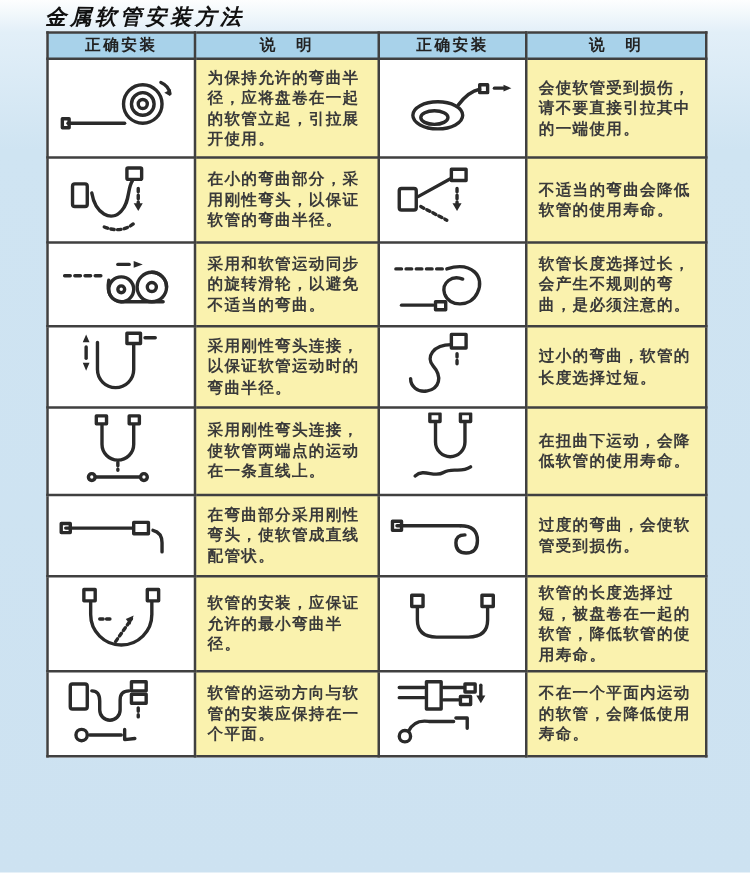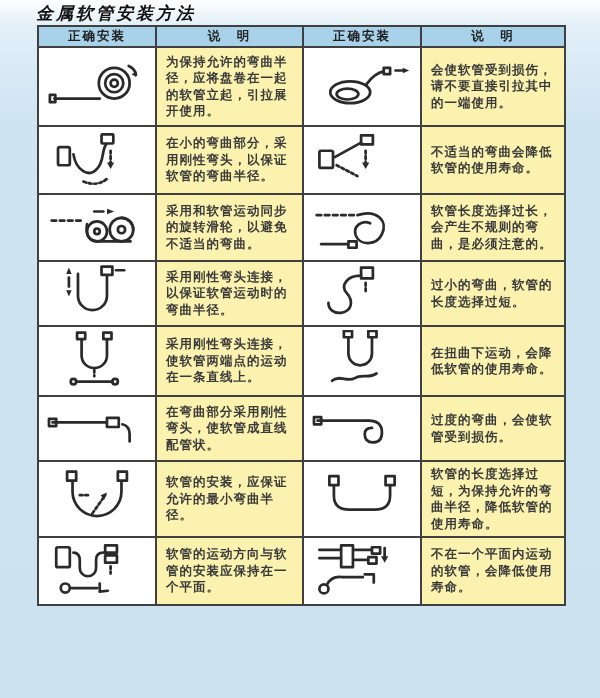--- a/index.html
+++ b/index.html
@@ -183,21 +183,21 @@
                 <path d="M50 50 L64 30" stroke-dasharray="3 3" stroke-width="2"></path>
                 <path d="M66 27 l-7 3 4 5 z" style="fill:#2a2a2a;stroke:none"></path>
                 <path d="M36 30 h12" stroke-dasharray="3 3" stroke-width="2"></path>
               </svg></span></td>
           <td class="desc-cell">软管的安装，应保证允许的最小弯曲半径。</td>
           <td class="img-cell"><span class="illus"><svg class="hose" viewBox="0 0 110 64">
                 <path d="M24 18 v13 q0 15 17 15 h28 q17 0 17 -15 V18" stroke-width="7"></path>
                 <rect x="19" y="9" width="10" height="10" stroke-width="2" style="fill:#ffffff"></rect>
                 <rect x="81" y="9" width="10" height="10" stroke-width="2" style="fill:#ffffff"></rect>
               </svg></span></td>
-          <td class="desc-cell">软管的长度选择过短，为保持允许的弯曲半径，降低软管的使用寿命。</td>
+          <td class="desc-cell">软管的长度选择过短，被盘卷在一起的软管，降低软管的使用寿命。</td>
         </tr>
         <tr style="height: 68px;">
           <td class="img-cell"><span class="illus"><svg class="hose" viewBox="0 0 110 64">
                 <rect x="10" y="8" width="15" height="22" rx="2" stroke-width="2"></rect>
                 <path d="M29 14 q7 0 7 9 v8 a9 9 0 0 0 18 0 v-9 q0 -8 8 -8" stroke-width="5"></path>
                 <rect x="64" y="6" width="13" height="8" stroke-width="2" style="fill:#ffffff"></rect>
                 <rect x="64" y="17" width="13" height="8" stroke-width="2" style="fill:#ffffff"></rect>
                 <path d="M70 29 v8" stroke-dasharray="3 3" stroke-width="2"></path>
                 <circle cx="20" cy="53" r="5" stroke-width="2" style="fill:#ffffff"></circle>
                 <path d="M27 53 h28" stroke-width="4"></path>

